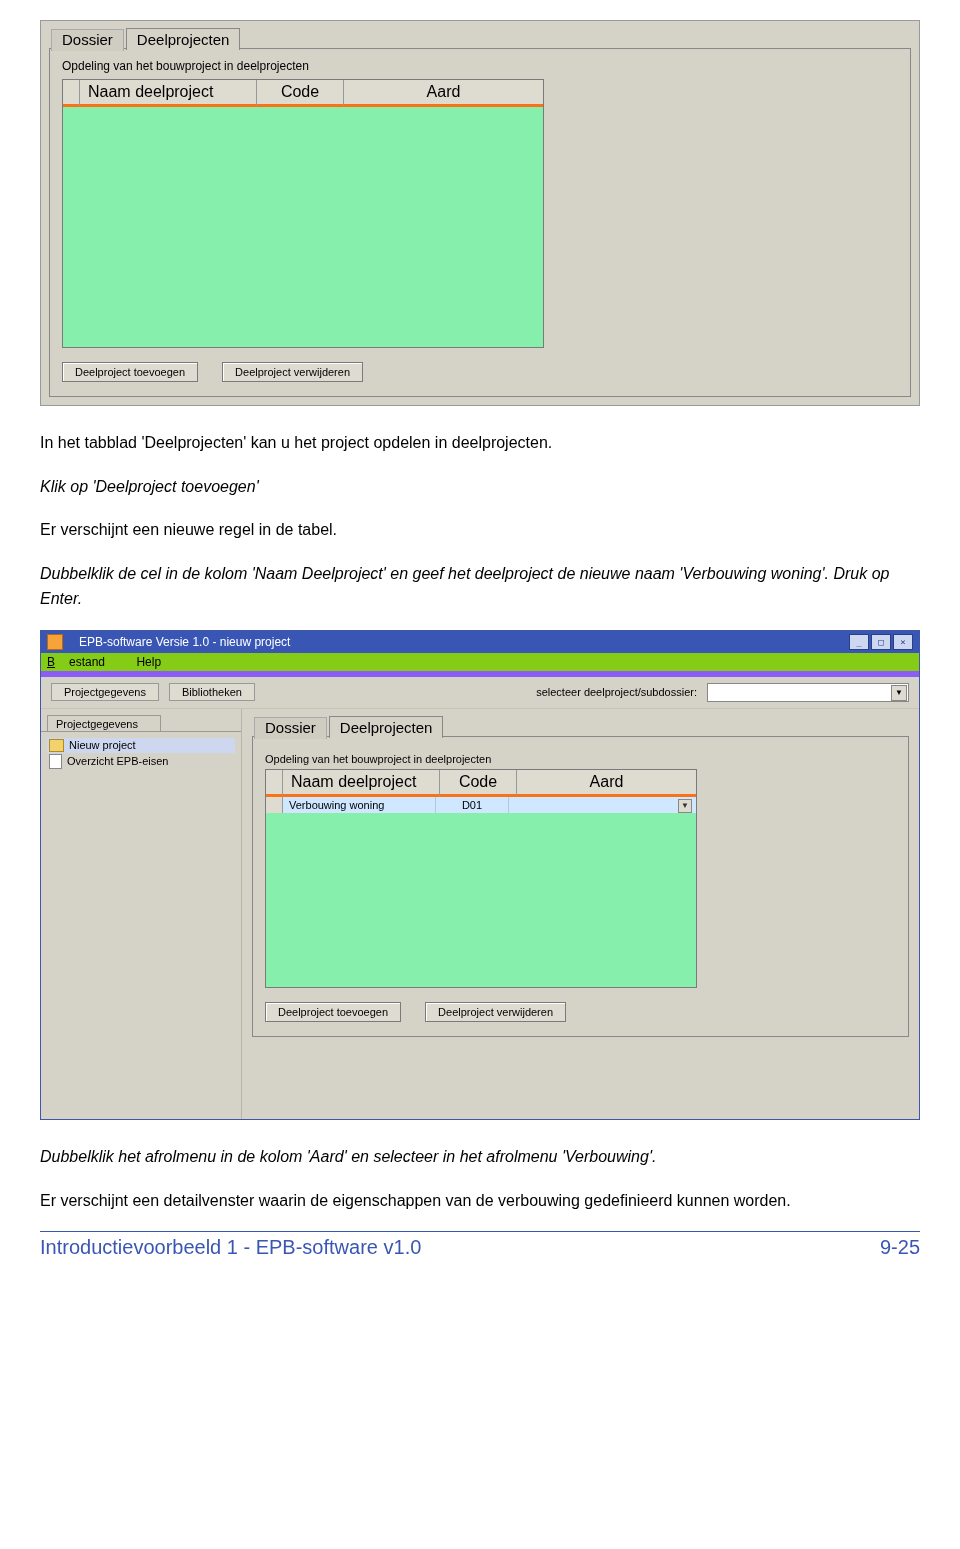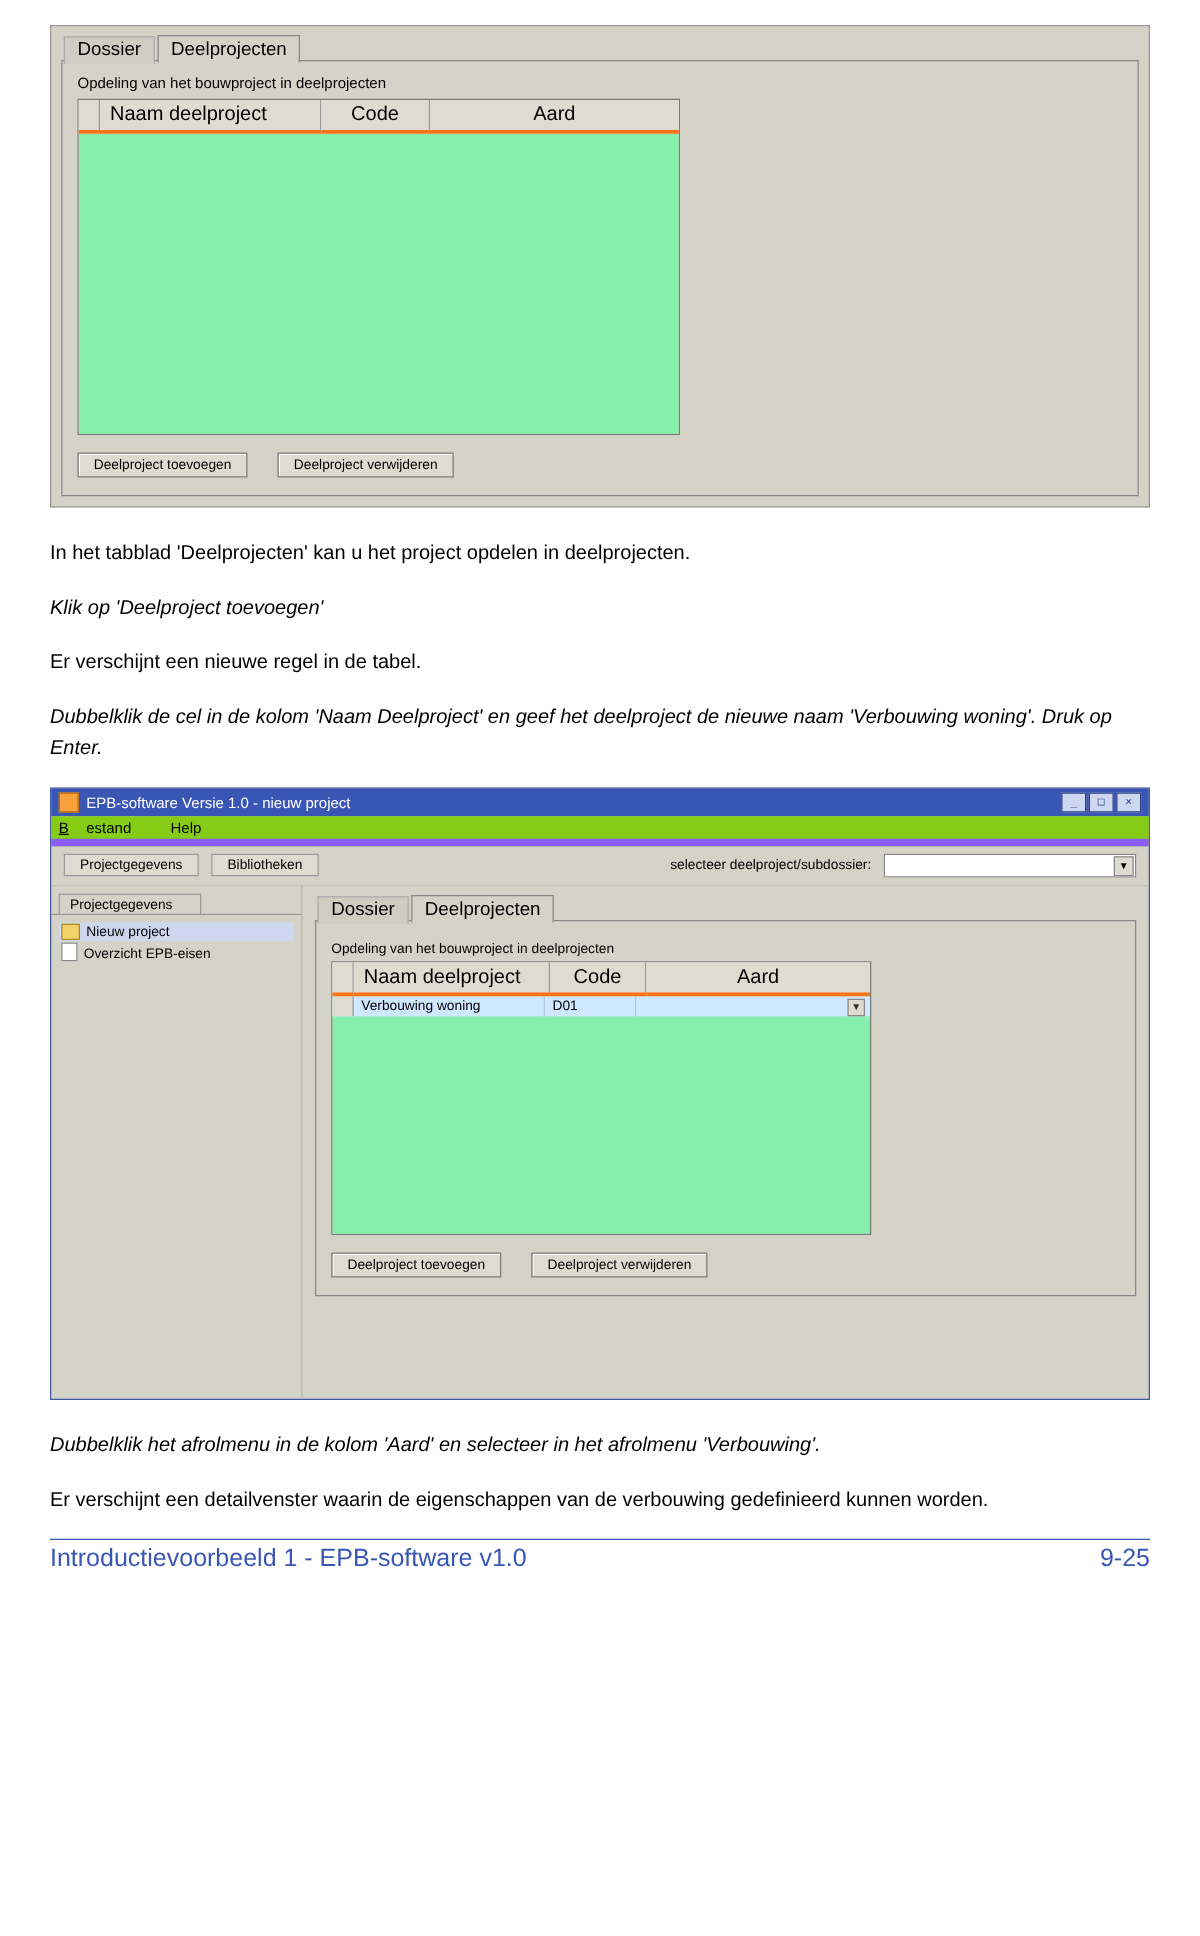--- a/index.html
+++ b/index.html
@@ -93,21 +93,21 @@
     padding: 2px 6px;
     border-right: 1px solid #b0c8e0;
   }
   .row .td.lead {
     width: 16px;
     padding: 0;
     background: #dedbd1;
     border-right: 1px solid #999;
   }
   .row .td.c1 { flex: 0 0 160px; }
-  .row .td.c2 { flex: 0 0 70px; text-align: left; }
+  .row .td.c2 { flex: 0 0 70px; text-align: center; }
   .row .td.c3 { flex: 1; border-right: none; position: relative; }
   .dropdown-caret {
     position: absolute;
     right: 4px; top: 2px;
     width: 12px; height: 12px;
     background: #dedbd1;
     border: 1px solid #888;
     display: flex;
     align-items: center; justify-content: center;
     font-size: 8px; color: #333;
@@ -143,21 +143,21 @@
     color: #fff;
     font-size: 12px;
     padding: 3px 6px;
     display: flex;
     align-items: center;
     justify-content: space-between;
   }
   .titlebar-left {
     display: flex;
     align-items: center;
-    gap: 6px;
+    gap: 16px;
   }
   .app-icon {
     width: 14px; height: 14px;
     background: #f7a23b;
     border: 1px solid #b86a10;
   }
   .window-controls {
     display: flex;
     gap: 2px;
   }
@@ -228,21 +228,21 @@
     margin-left: 6px;
     background: #d5d2c8;
   }
   .tree {
     border-top: 1px solid #999;
     margin-top: -1px;
     padding: 6px 6px;
   }
   .tree-row {
     display: flex;
-    align-items: flex-end;
+    align-items: center;
     gap: 5px;
     padding: 1px 2px;
   }
   .tree-row.sel {
     background: #cdd7f0;
   }
   .folder-icon {
     width: 13px; height: 11px;
     background: #f2d36b;
     border: 1px solid #b08a20;

